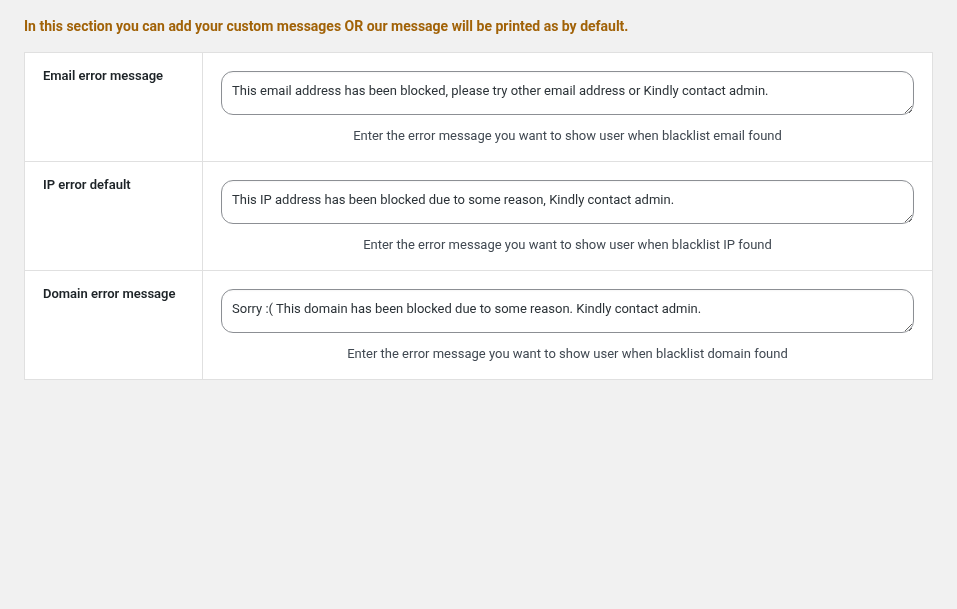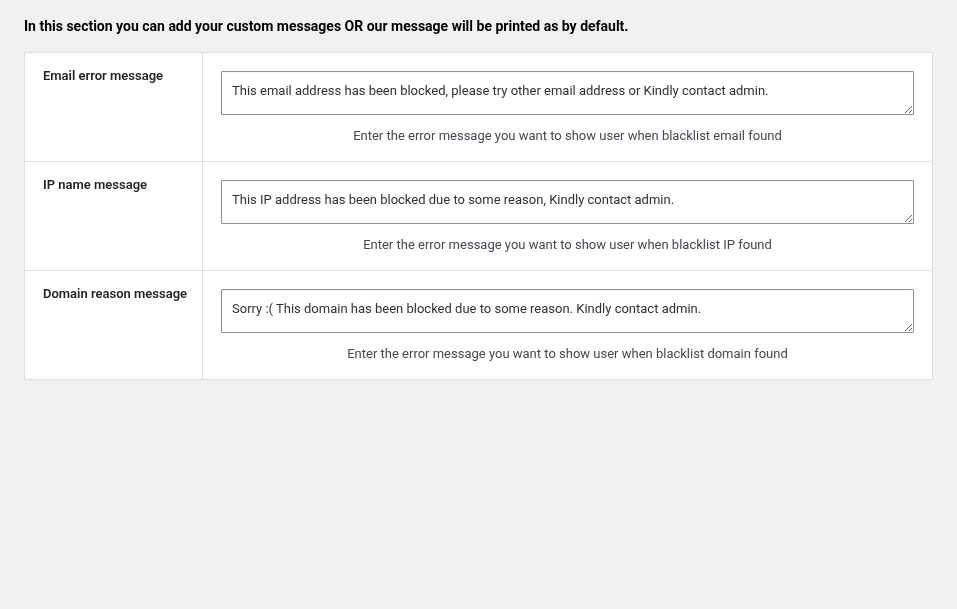--- a/index.html
+++ b/index.html
@@ -10,21 +10,21 @@
       font-size: 13px;
       color: #2c3338;
       width: 957px;
       height: 609px;
       overflow: hidden;
     }
     .wrap { padding: 0 24px; }
     h3.section-title {
       font-size: 14px;
       font-weight: 700;
-      color: #000000;
+      color: #a16207;
       margin: 18px 0 18px 0;
     }
     table.form-table {
       width: 100%;
       border-collapse: collapse;
       background: #ffffff;
       border: 1px solid #e0e0e0;
       border-bottom: none;
     }
     table.form-table tr { border-bottom: 1px solid #e0e0e0; }
@@ -45,21 +45,21 @@
     textarea.msg-field {
       width: 100%;
       min-height: 44px;
       height: 44px;
       padding: 10px 10px;
       font-size: 13px;
       font-family: inherit;
       color: #2c3338;
       background: #ffffff;
       border: 1px solid #8c8f94;
-      border-radius: 1px;
+      border-radius: 12px;
       resize: both;
       line-height: 1.4;
       box-shadow: inset 0 1px 2px rgba(0,0,0,.04);
     }
     p.description {
       margin: 10px 0 0 0;
       font-size: 13px;
       color: #414952;
       text-align: center;
     }
@@ -73,28 +73,28 @@
   <table class="form-table">
     <tbody>
       <tr>
         <th scope="row">Email error message</th>
         <td>
           <textarea class="msg-field" style="">This email address has been blocked, please try other email address or Kindly contact admin.</textarea>
           <p class="description">Enter the error message you want to show user when blacklist email found</p>
         </td>
       </tr>
       <tr>
-        <th scope="row">IP name message</th>
+        <th scope="row">IP error default</th>
         <td>
           <textarea class="msg-field" style="">This IP address has been blocked due to some reason, Kindly contact admin.</textarea>
           <p class="description">Enter the error message you want to show user when blacklist IP found</p>
         </td>
       </tr>
       <tr>
-        <th scope="row">Domain reason message</th>
+        <th scope="row">Domain error message</th>
         <td>
           <textarea class="msg-field" style="">Sorry :( This domain has been blocked due to some reason. Kindly contact admin.</textarea>
           <p class="description">Enter the error message you want to show user when blacklist domain found</p>
         </td>
       </tr>
     </tbody>
   </table>
 </div>
 
 </body></html>

